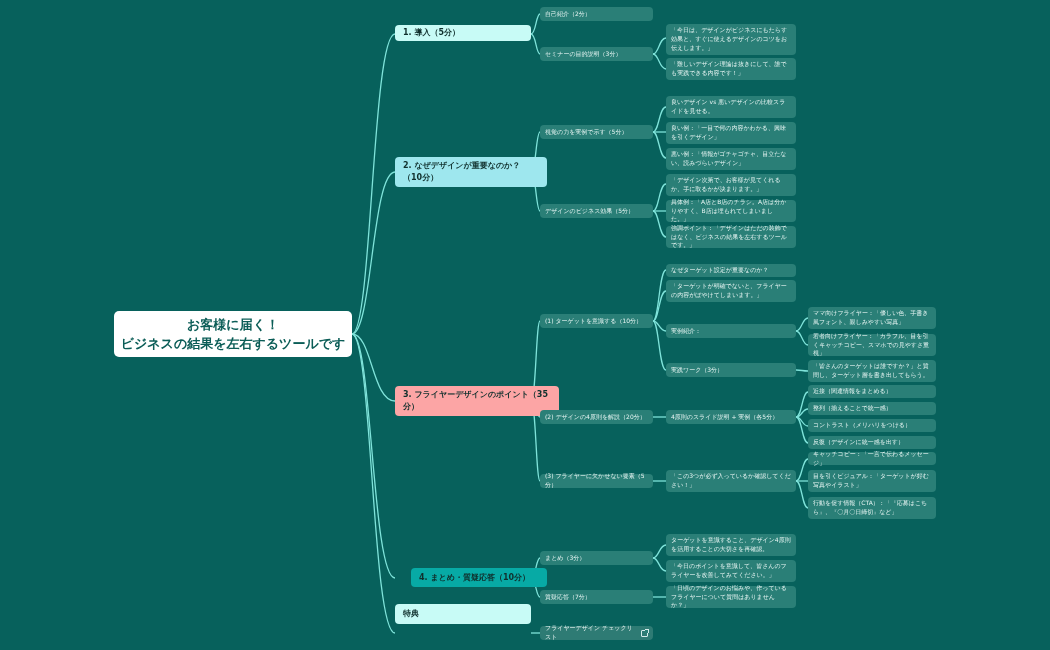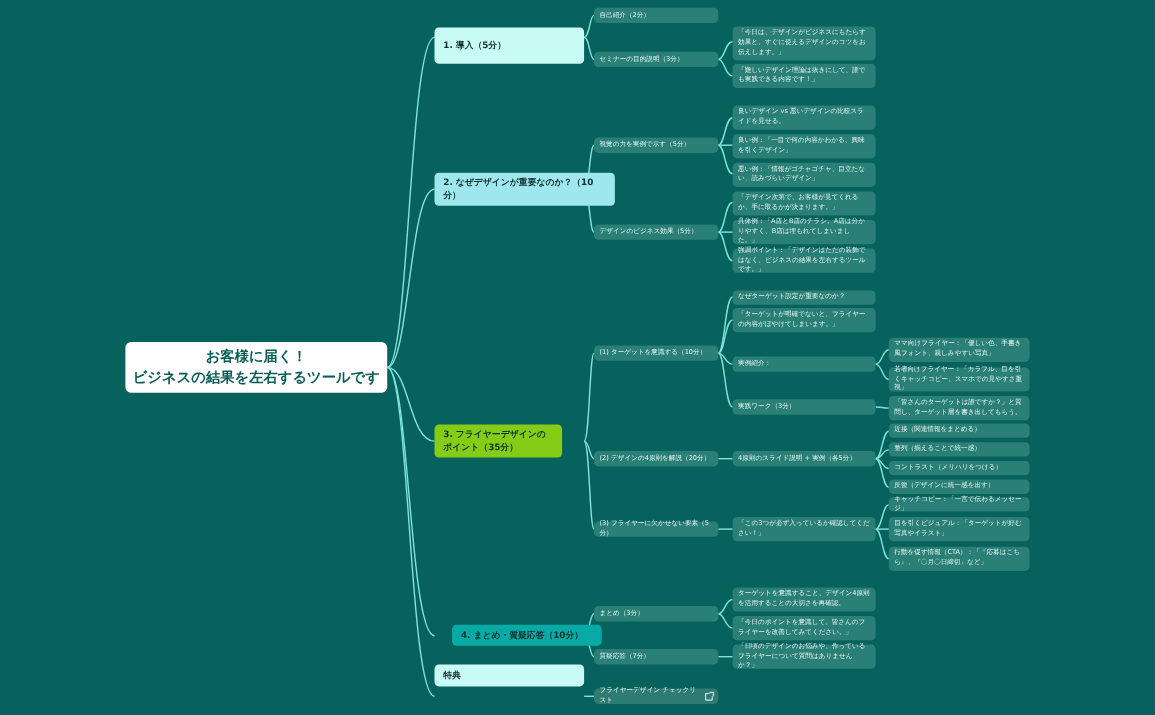--- a/index.html
+++ b/index.html
@@ -91,37 +91,37 @@
     <path d="M653,597 L666,597"></path>
 
     <path d="M531,633 L540,633"></path>
   </svg>
 
   <div class="node root" style="left:114px;top:311px;width:238px;height:46px;flex-direction:column;">
     <span>お客様に届く！</span>
     <span>ビジネスの結果を左右するツールです</span>
   </div>
 
-  <div class="node main" style="left:395px;top:25px;width:136px;height:33px;background:#c8fbf6;">
+  <div class="node main" style="left:395px;top:25px;width:136px;height:16px;background:#c8fbf6;">
     <span>1. 導入（5分）</span>
   </div>
   <div class="node sub" style="left:540px;top:7px;width:113px;height:14px;">
     <span>自己紹介（2分）</span>
   </div>
   <div class="node sub" style="left:540px;top:47px;width:113px;height:14px;">
     <span>セミナーの目的説明（3分）</span>
   </div>
   <div class="node leaf" style="left:666px;top:24px;width:130px;height:31px;">
     <span>「今日は、デザインがビジネスにもたらす効果と、すぐに使えるデザインのコツをお伝えします。」</span>
   </div>
   <div class="node leaf" style="left:666px;top:58px;width:130px;height:22px;">
     <span>「難しいデザイン理論は抜きにして、誰でも実践できる内容です！」</span>
   </div>
 
-  <div class="node main" style="left:395px;top:157px;width:164px;height:30px;background:#9ee7ee;">
+  <div class="node main" style="left:395px;top:157px;width:152px;height:30px;background:#9ee7ee;">
     <span>2. なぜデザインが重要なのか？（10分）</span>
   </div>
   <div class="node sub" style="left:540px;top:125px;width:113px;height:14px;">
     <span>視覚の力を実例で示す（5分）</span>
   </div>
   <div class="node leaf" style="left:666px;top:96px;width:130px;height:22px;">
     <span>良いデザイン vs 悪いデザインの比較スライドを見せる。</span>
   </div>
   <div class="node leaf" style="left:666px;top:122px;width:130px;height:22px;">
     <span>良い例：「一目で何の内容かわかる、興味を引くデザイン」</span>
@@ -135,21 +135,21 @@
   <div class="node leaf" style="left:666px;top:174px;width:130px;height:22px;">
     <span>「デザイン次第で、お客様が見てくれるか、手に取るかが決まります。」</span>
   </div>
   <div class="node leaf" style="left:666px;top:200px;width:130px;height:22px;">
     <span>具体例：「A店とB店のチラシ。A店は分かりやすく、B店は埋もれてしまいました。」</span>
   </div>
   <div class="node leaf" style="left:666px;top:226px;width:130px;height:22px;">
     <span>強調ポイント：「デザインはただの装飾ではなく、ビジネスの結果を左右するツールです。」</span>
   </div>
 
-  <div class="node main" style="left:395px;top:386px;width:116px;height:30px;background:#84cc16;">
+  <div class="node main" style="left:395px;top:386px;width:164px;height:30px;background:#fca5a5;">
     <span>3. フライヤーデザインのポイント（35分）</span>
   </div>
 
   <div class="node sub" style="left:540px;top:314px;width:113px;height:14px;">
     <span>(1) ターゲットを意識する（10分）</span>
   </div>
   <div class="node leaf" style="left:666px;top:264px;width:130px;height:13px;">
     <span>なぜターゲット設定が重要なのか？</span>
   </div>
   <div class="node leaf" style="left:666px;top:280px;width:130px;height:22px;">

